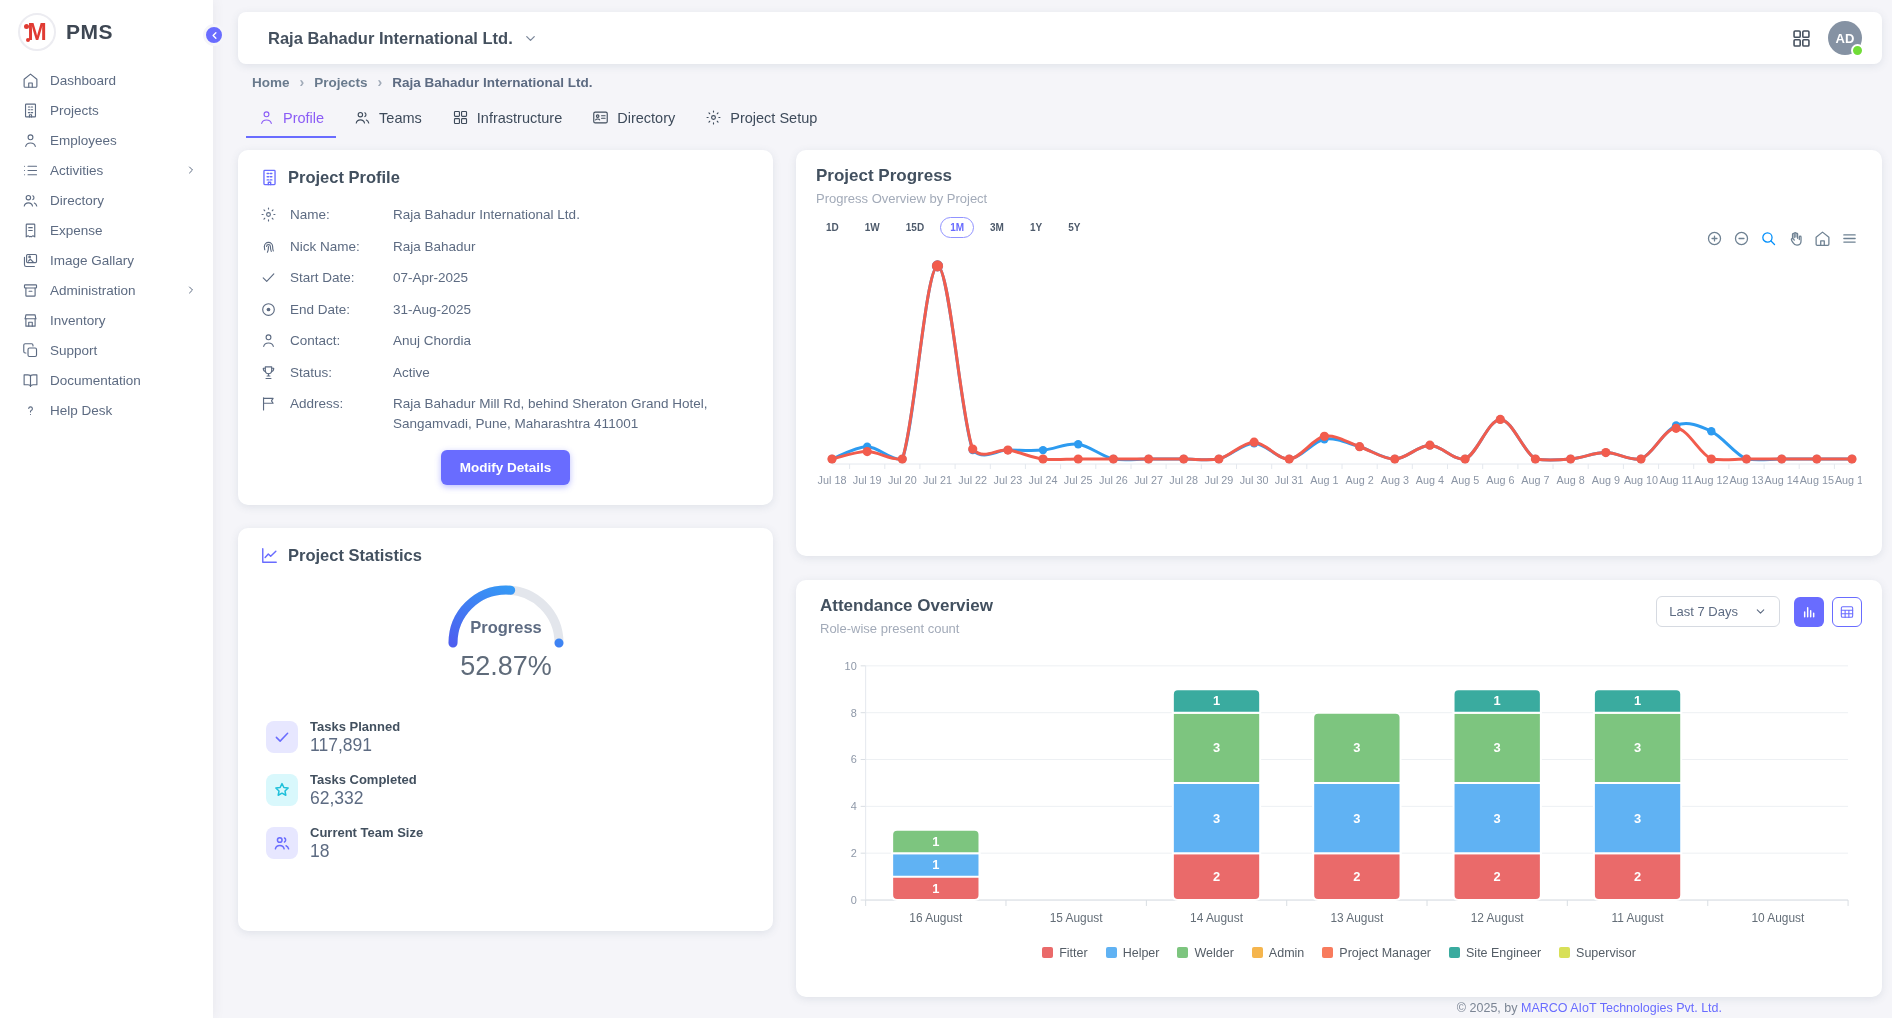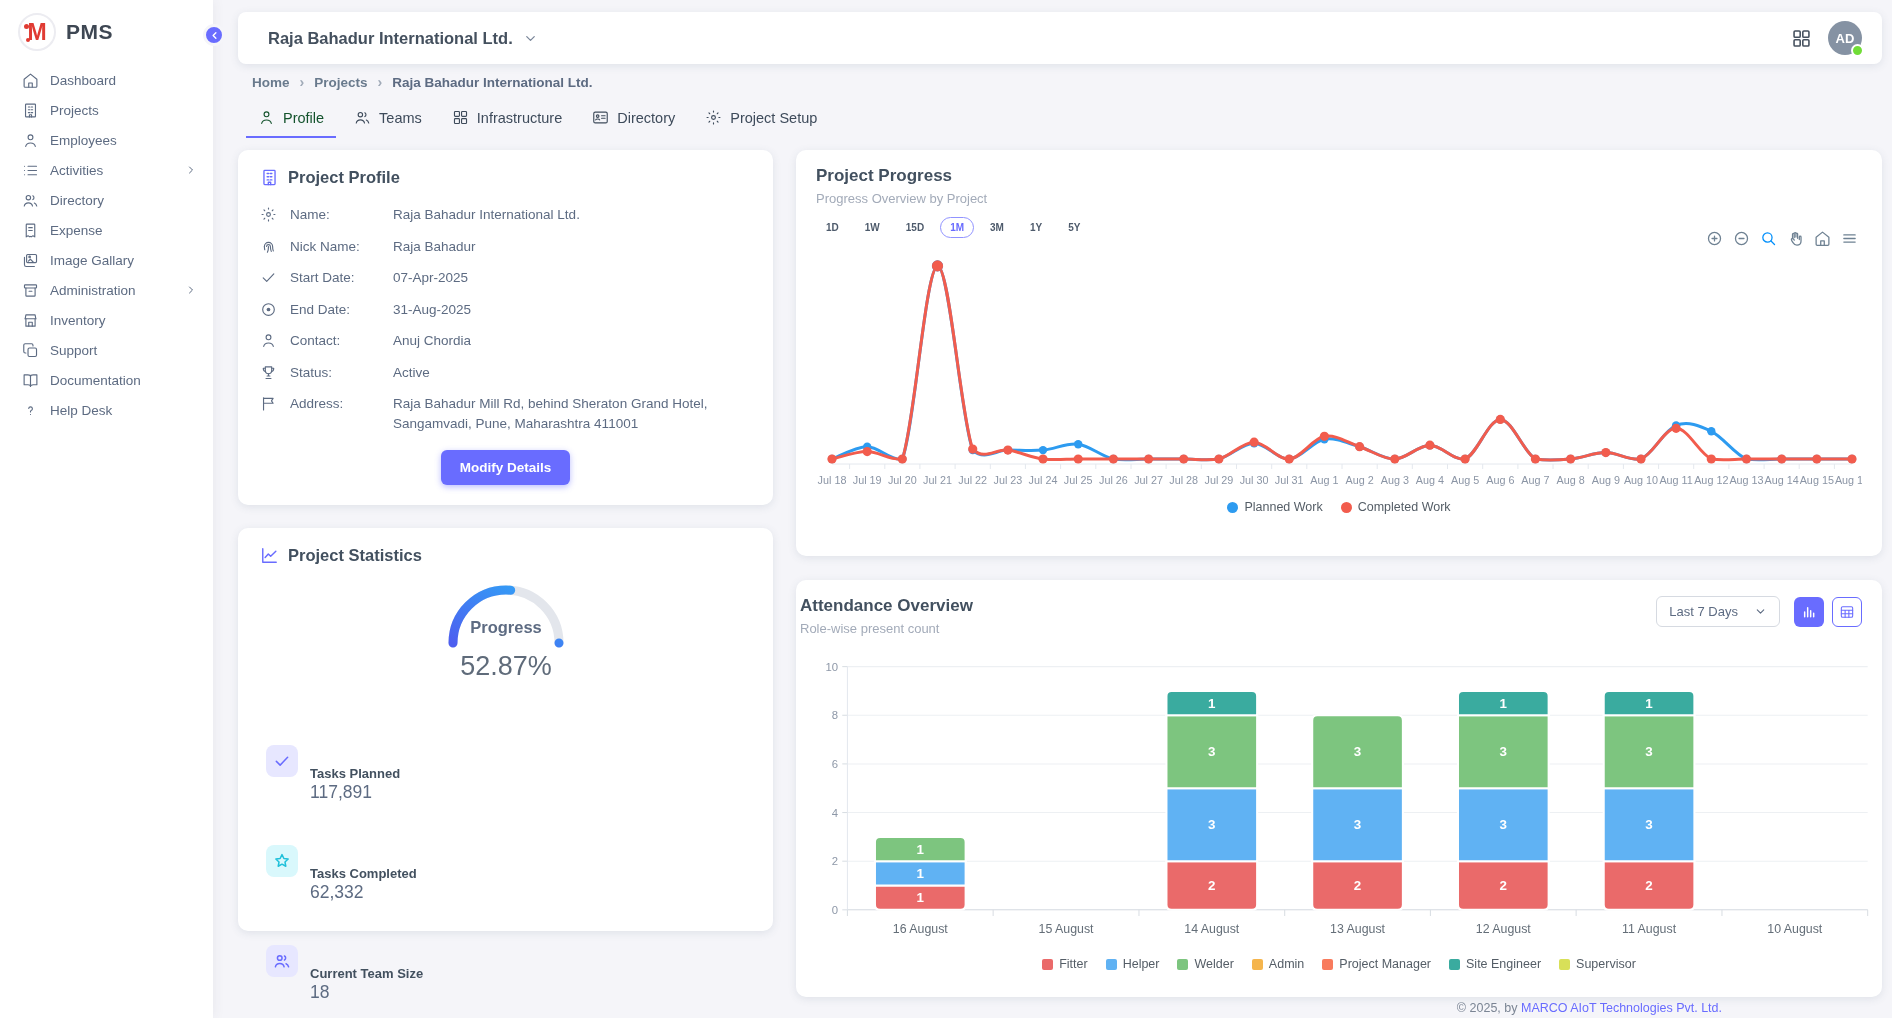--- a/index.html
+++ b/index.html
@@ -31,21 +31,21 @@
   .grid-btn svg{width:21px;height:21px;color:#45505e;}
   .avatar{width:34px;height:34px;border-radius:50%;background:#8592a3;color:#fff;font-size:13px;font-weight:600;display:flex;align-items:center;justify-content:center;position:relative;cursor:pointer;text-align:right;}
   .avatar::after{content:"";position:absolute;right:-2px;bottom:-2px;width:9px;height:9px;border-radius:50%;background:#71dd37;border:2px solid #fff;}
   .breadcrumb{display:flex;align-items:center;gap:10px;height:32px;margin-top:2px;padding-left:14px;font-size:13.5px;color:#697a8d;font-weight:bold;}
   .crumb{cursor:pointer;}
   .crumb.current{color:#5d6b82;cursor:default;}
   .crumb-sep{color:#a0aab8;font-size:14px;}
   .tabs{display:flex;gap:6px;padding-left:8px;margin-top:2px;flex-shrink:0;}
   .tab{display:flex;align-items:center;gap:8px;padding:9px 12px 10px;font-size:14.5px;font-weight:500;color:#3e4b5b;cursor:pointer;border-bottom:2px solid transparent;}
   .tab svg{width:17px;height:17px;}
-  .tab.active{color:#14532d;border-bottom-color:#696cff;}
+  .tab.active{color:#8b5cf6;border-bottom-color:#696cff;}
   .content{display:flex;gap:23px;margin-top:12px;flex:1;min-height:0;}
   .col-left{width:535px;flex-shrink:0;}
   .col-right{flex:1;min-width:0;display:flex;flex-direction:column;}
   .card{background:#fff;border-radius:10px;box-shadow:0 2px 8px rgba(67,89,113,.12);}
   .card-title{display:flex;align-items:center;gap:9px;font-size:16.5px;font-weight:600;color:#42505f;}
   .card-title svg{width:19px;height:19px;color:#696cff;flex-shrink:0;}
   
   .profile-card{padding:18px 22px 16px;}
   .fields{margin-top:18px;}
   .field-row{display:flex;gap:13px;margin-bottom:12px;font-size:13.5px;color:#5d6b82;line-height:1.45;}
@@ -54,40 +54,40 @@
   .f-value{flex:1;}
   .btn-primary{display:block;margin:16px auto 4px;background:#696cff;color:#fff;border:none;border-radius:6px;font-size:13.5px;font-weight:600;padding:10px 19px;cursor:pointer;box-shadow:0 2px 6px rgba(105,108,255,.45);font-family:inherit;}
   
   .stats-card{margin-top:23px;padding:18px 22px;height:403px;}
   .gauge-wrap{width:210px;margin:6px auto 0;}
   .gauge-wrap svg{display:block;}
   .stat-row{display:flex;align-items:center;gap:12px;margin-top:16px;padding-left:6px;}
   .stat-row.first{margin-top:30px;}
   .stat-icon{width:32px;height:32px;border-radius:8px;display:flex;align-items:center;justify-content:center;flex-shrink:0;}
   .stat-icon svg{width:18px;height:18px;}
-  .stat-label{font-size:13px;font-weight:600;color:#42505f;margin-top:47px;}
+  .stat-label{font-size:13px;font-weight:600;color:#42505f;}
   .stat-value{font-size:17.5px;color:#5d6b82;margin-top:1px;}
   
   .progress-card{padding:16px 20px 8px;position:relative;height:406px;flex-shrink:0;}
   .chart-sub{font-size:13px;color:#a3abb9;margin-top:5px;}
   .ranges{display:flex;gap:6px;margin-top:11px;align-items:center;}
   .range-btn{font-size:10px;font-weight:700;color:#4e5b6c;padding:4px 9px;border:1px solid transparent;border-radius:12px;cursor:pointer;background:none;font-family:inherit;}
   .range-btn.active{color:#696cff;border-color:#9193ff;}
   .apex-toolbar{position:absolute;right:24px;top:80px;display:flex;gap:10px;align-items:center;}
   .apex-toolbar .tool{display:flex;cursor:pointer;color:#6e8192;}
   .apex-toolbar .tool svg{width:17px;height:17px;}
   .apex-toolbar .tool.active-tool{color:#008ffb;}
   #progress-chart{margin-top:4px;}
   #progress-chart svg{display:block;width:100%;height:auto;}
   .chart-legend{display:flex;justify-content:center;gap:18px;margin-top:0;font-size:12.5px;color:#545d66;}
   .legend-item{display:flex;align-items:center;gap:6px;cursor:pointer;}
   .legend-dot{width:11px;height:11px;border-radius:50%;}
   .legend-sq{width:11px;height:11px;border-radius:2px;}
   
-  .attendance-card{margin-top:24px;padding:16px 4px 8px;position:relative;flex:1;min-height:0;}
+  .attendance-card{margin-top:24px;padding:16px 24px 8px;position:relative;flex:1;min-height:0;}
   .att-controls{position:absolute;right:20px;top:16px;display:flex;align-items:center;}
   .select-box{display:flex;align-items:center;gap:16px;border:1px solid #d6dae1;border-radius:6px;padding:7px 12px;font-size:13px;color:#5d6b82;cursor:pointer;background:#fff;}
   .select-box svg{width:13px;height:13px;color:#5d6b82;}
   .icon-btn{width:30px;height:30px;border-radius:6px;display:flex;align-items:center;justify-content:center;cursor:pointer;}
   .icon-btn.filled{background:#696cff;color:#fff;margin-left:14px;}
   .icon-btn.outline{background:#fff;border:1.5px solid #696cff;color:#696cff;margin-left:8px;}
   .icon-btn svg{width:16px;height:16px;}
   #attendance-chart{margin-top:10px;}
   #attendance-chart svg{display:block;width:100%;height:auto;}
   .footer{margin:4px 0 3px;font-size:12.5px;color:#7b8594;text-align:right;padding-right:160px;flex-shrink:0;}
@@ -602,30 +602,20 @@
                 <text x="789.8" y="242" text-anchor="middle" font-size="10.8" fill="#8b95a5">Aug 9</text>
                 <text x="825.0" y="242" text-anchor="middle" font-size="10.8" fill="#8b95a5">Aug 10</text>
                 <text x="860.1" y="242" text-anchor="middle" font-size="10.8" fill="#8b95a5">Aug 11</text>
                 <text x="895.3" y="242" text-anchor="middle" font-size="10.8" fill="#8b95a5">Aug 12</text>
                 <text x="930.5" y="242" text-anchor="middle" font-size="10.8" fill="#8b95a5">Aug 13</text>
                 <text x="965.7" y="242" text-anchor="middle" font-size="10.8" fill="#8b95a5">Aug 14</text>
                 <text x="1000.8" y="242" text-anchor="middle" font-size="10.8" fill="#8b95a5">Aug 15</text>
                 <text x="1036.0" y="242" text-anchor="middle" font-size="10.8" fill="#8b95a5">Aug 16</text>
               </svg>
             </div>
-          <div class="chart-legend" id="line-legend">
-              <span class="legend-item">
-                <span class="legend-dot" style="background:#2d9bf0"></span>
-                <span>Planned Work</span>
-              </span>
-              <span class="legend-item">
-                <span class="legend-dot" style="background:#f25c4d"></span>
-                <span>Completed Work</span>
-              </span>
-            </div>
         </div>
 
         <div class="card attendance-card">
           <div class="card-title" style="font-size:17px">Attendance Overview</div>
           <div class="chart-sub">Role-wise present count</div>
           <div class="att-controls">
             <div class="select-box">
               <span>Last 7 Days</span>
               <span id="select-caret" style="display:flex">
                   <svg viewBox="0 0 24 24" fill="none" stroke="currentColor" stroke-width="2" stroke-linecap="round" stroke-linejoin="round">

